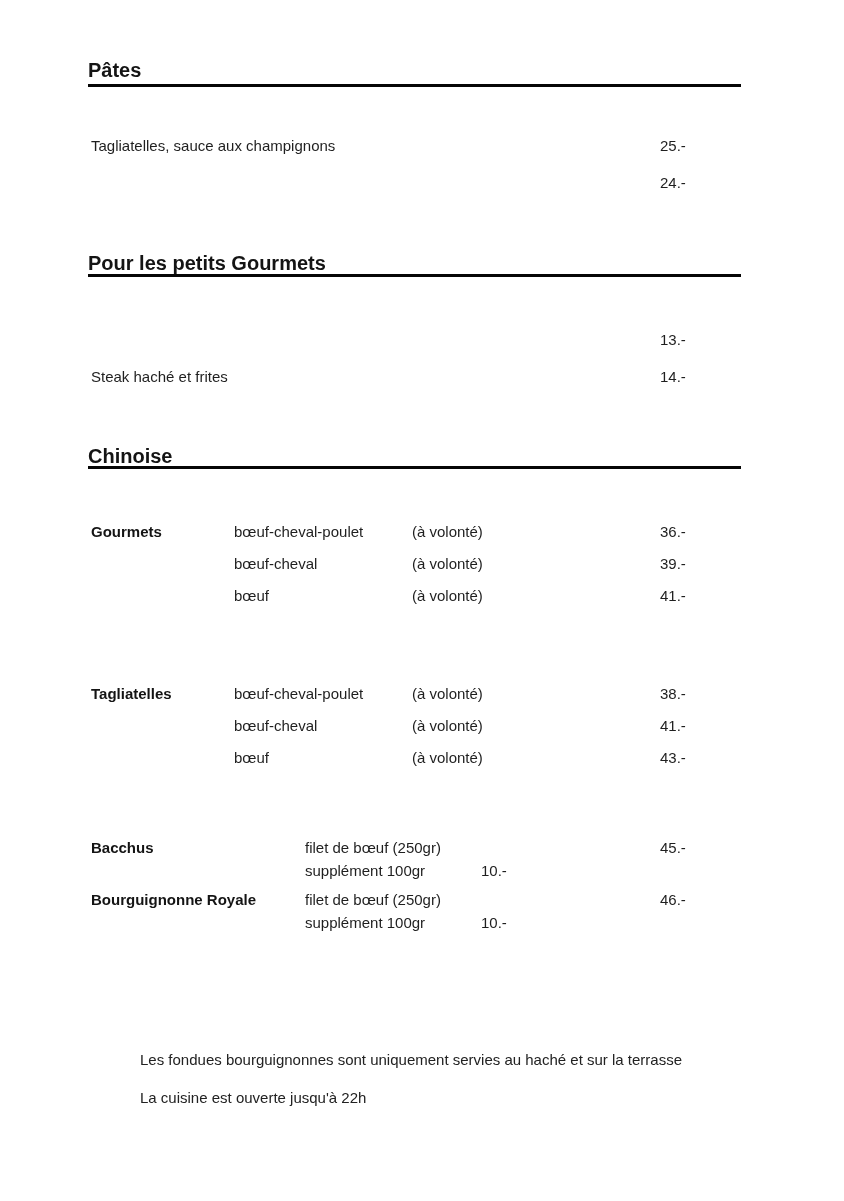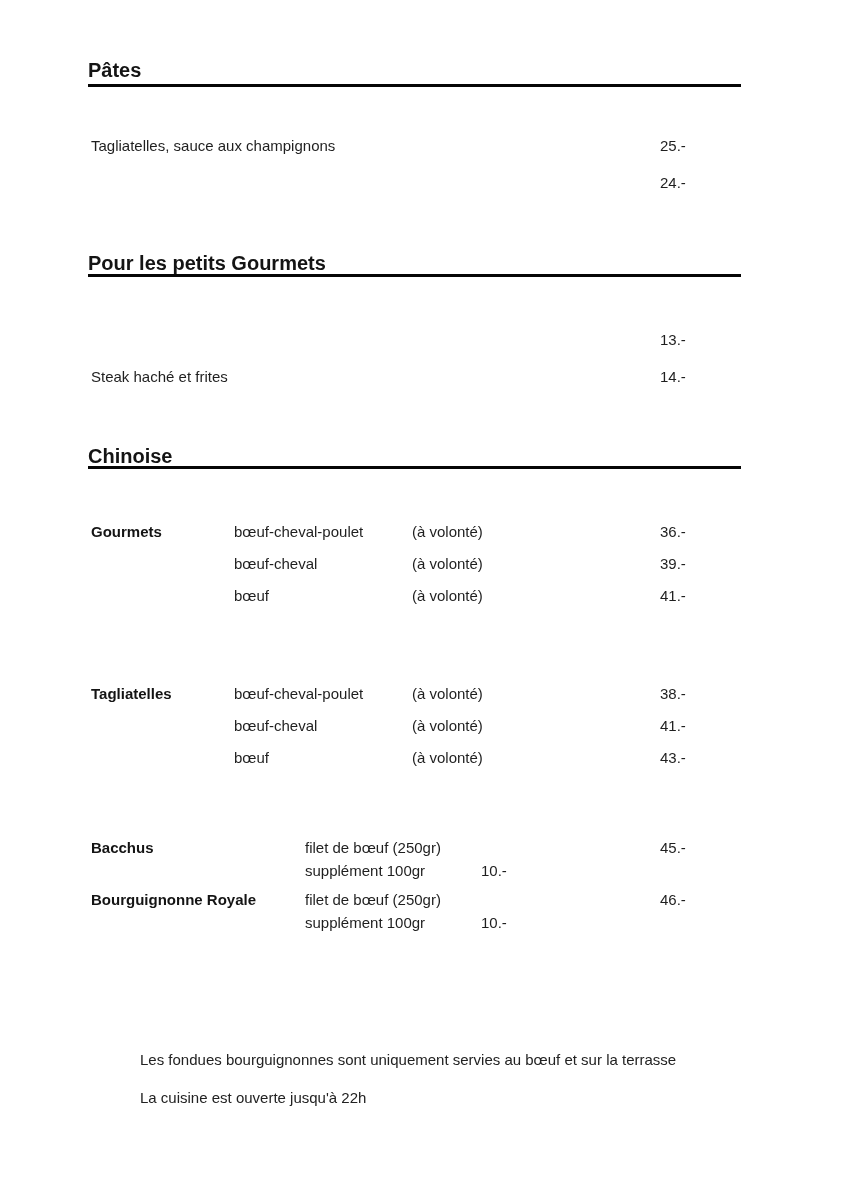--- a/index.html
+++ b/index.html
@@ -120,16 +120,16 @@
   <div class="row" style="top:890px">
     <span class="c1 bold">Bourguignonne Royale</span>
     <span class="c2b">filet de bœuf (250gr)</span>
     <span class="cp">46.-</span>
   </div>
   <div class="row" style="top:913px">
     <span class="c2b">supplément 100gr</span>
     <span class="csup">10.-</span>
   </div>
 
-  <div class="foot" style="top:1050px">Les fondues bourguignonnes sont uniquement servies au bœuf et sur la terrasse</div>
+  <div class="foot" style="top:1050px">Les fondues bourguignonnes sont uniquement servies au haché et sur la terrasse</div>
   <div class="foot" style="top:1088px">La cuisine est ouverte jusqu'à 22h</div>
 
 </div>
 
 </body></html>

